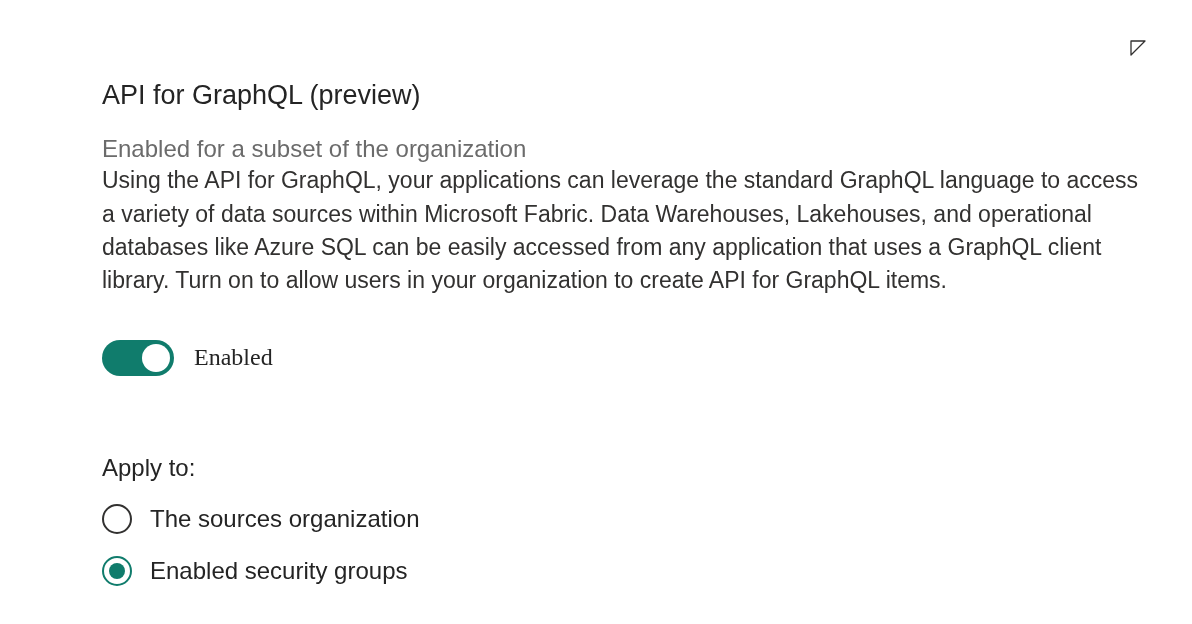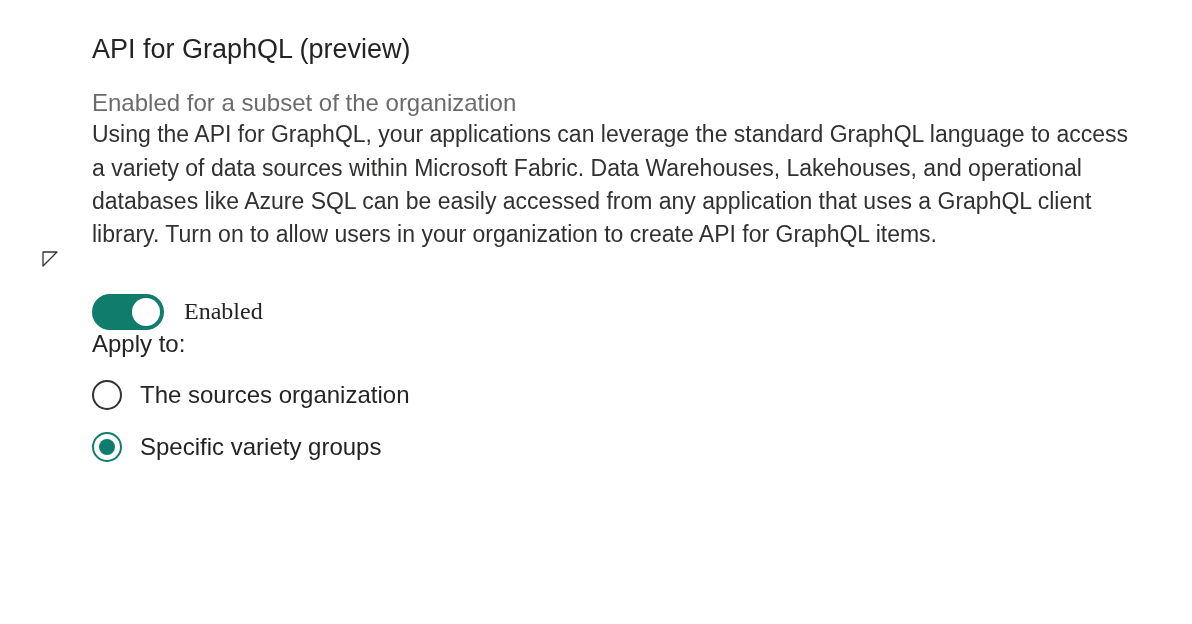--- a/index.html
+++ b/index.html
@@ -10,22 +10,23 @@
     body {
       font-family: "Segoe UI", -apple-system, BlinkMacSystemFont, sans-serif;
       background: #ffffff;
       color: #323130;
       width: 1192px;
       height: 624px;
       padding: 32px 40px;
     }
     .setting-block {
       display: flex;
-      gap: 28px;
-      align-items: center;
+      gap: 16px;
+      align-items: flex-end;
+      flex-direction: column;
     }
     .expand-col {
       width: 24px;
       flex-shrink: 0;
       padding-top: 6px;
     }
     .expand-icon {
       display: block;
     }
     .content-col {
@@ -71,20 +72,21 @@
       border-radius: 50%;
       background: #ffffff;
       top: 4px;
       right: 4px;
     }
     .toggle-label {
       font-size: 24px;
       color: #242424;
     }
     .apply-section {
+      margin-top: 78px;
     }
     .apply-heading {
       font-size: 24px;
       color: #242424;
       margin-bottom: 22px;
     }
     .radio-row {
       display: flex;
       align-items: center;
       gap: 18px;
@@ -143,17 +145,17 @@
 
       <div class="radio-row">
         <div class="radio-outer"></div>
         <div class="radio-label">The sources organization</div>
       </div>
 
       <div class="radio-row">
         <div class="radio-outer selected">
           <div class="radio-inner"></div>
         </div>
-        <div class="radio-label">Specific variety groups</div>
+        <div class="radio-label">Enabled security groups</div>
       </div>
     </div>
   </div>
 </div>
 
 </body></html>

